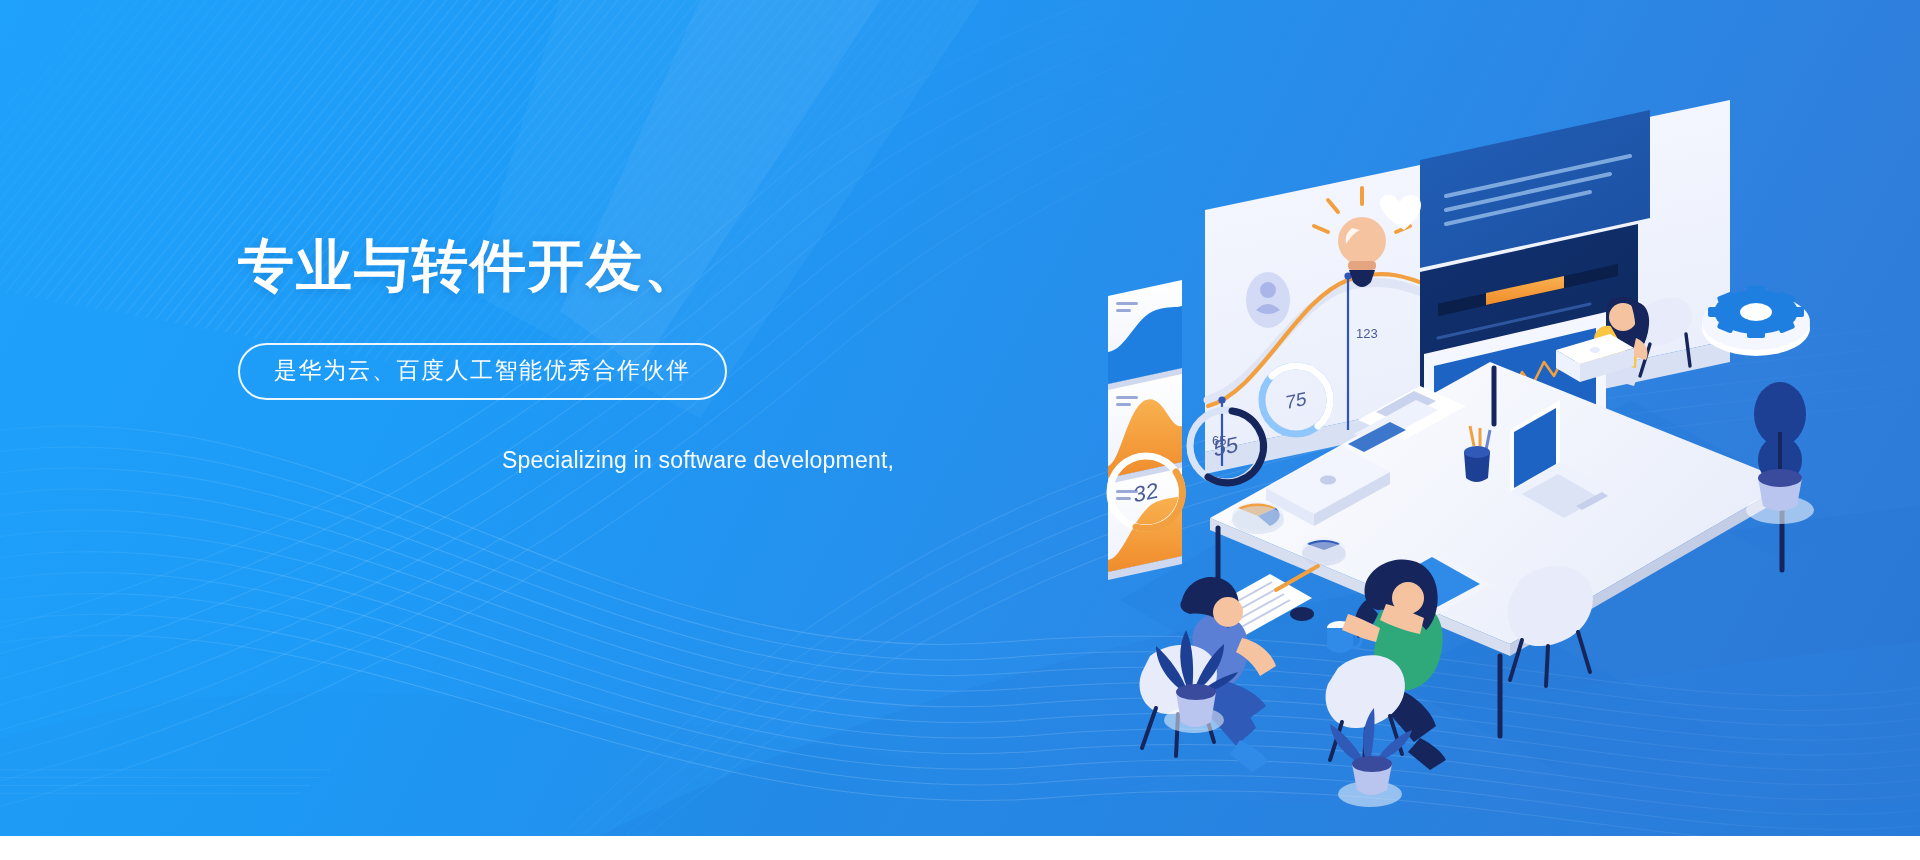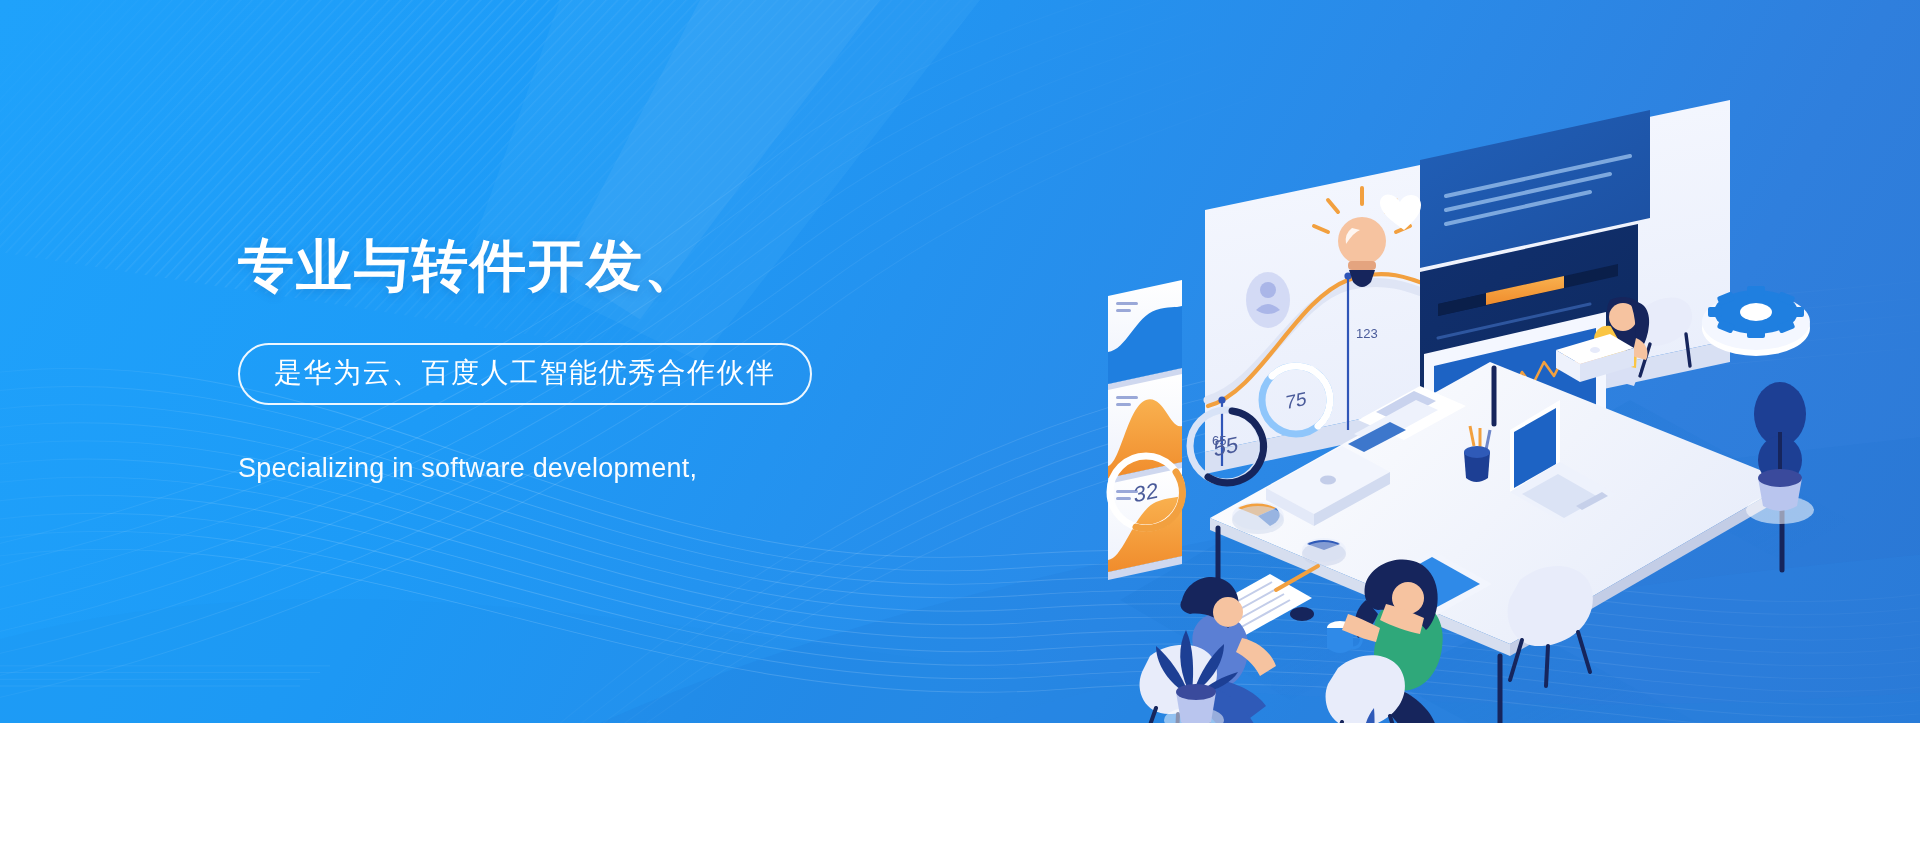--- a/index.html
+++ b/index.html
@@ -3,21 +3,21 @@
 <meta charset="utf-8">
 <style>
   * { margin:0; padding:0; box-sizing:border-box; }
   html, body {
     width:1920px; height:860px;
     overflow:hidden;
     font-family:"Liberation Sans","DejaVu Sans",sans-serif;
   }
   #banner {
     position:relative;
-    width:1920px; height:723px;
+    width:1920px; height:836px;
     background:linear-gradient(118deg,#1fa2fb 0%,#1d9bf7 28%,#2a8ae8 62%,#2f7fdd 82%,#2d79d6 100%);
     overflow:hidden;
   }
   .layer { position:absolute; inset:0; }
   .layer svg { display:block; width:100%; height:100%; }
 
   
   #copy {
     position:absolute;
     left:238px; top:228px;
@@ -33,33 +33,34 @@
     text-shadow:0 2px 10px rgba(12,70,140,.22);
     white-space:nowrap;
   }
   .badge {
     display:inline-block;
     margin-top:40px;
     padding:14px 34px 16px;
     border:2px solid rgba(255,255,255,.92);
     border-radius:40px;
     color:#ffffff;
-    font-size:28px;
+    font-size:23px;
     letter-spacing:1.5px;
     line-height:1;
     white-space:nowrap;
   }
   .subline {
     margin-top:44px;
     color:#ffffff;
-    font-size:27px;
+    font-size:23px;
     line-height:1.42;
     letter-spacing:.2px;
     opacity:.97;
     white-space:nowrap;
+    text-align:center;
   }
 
   
   #art {
     position:absolute;
     left:1090px; top:100px;
     width:830px; height:660px;
     z-index:30;
   }
   #art svg { display:block; width:100%; height:100%; overflow:visible; }

